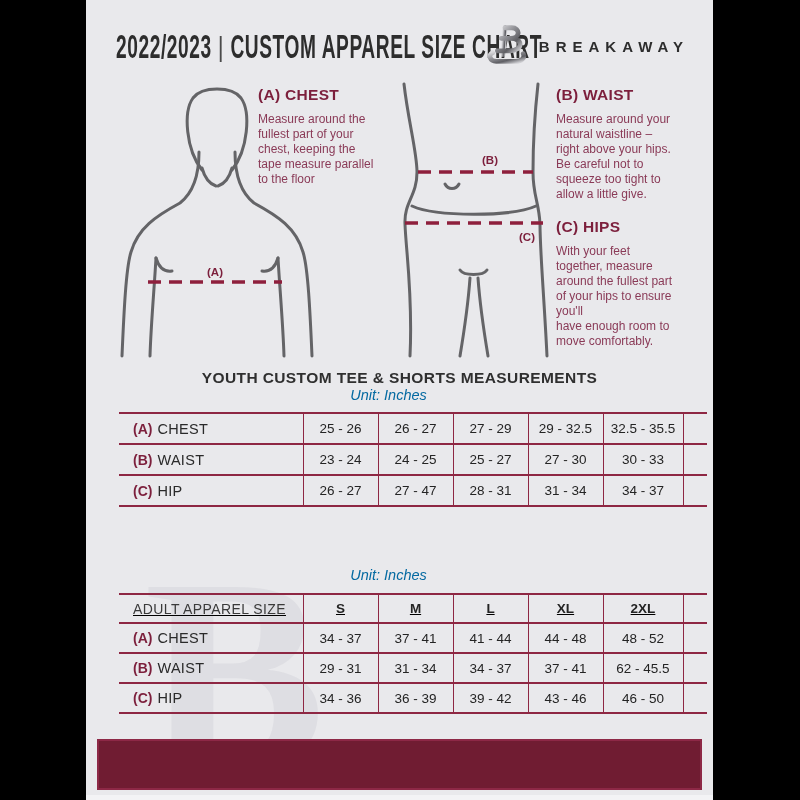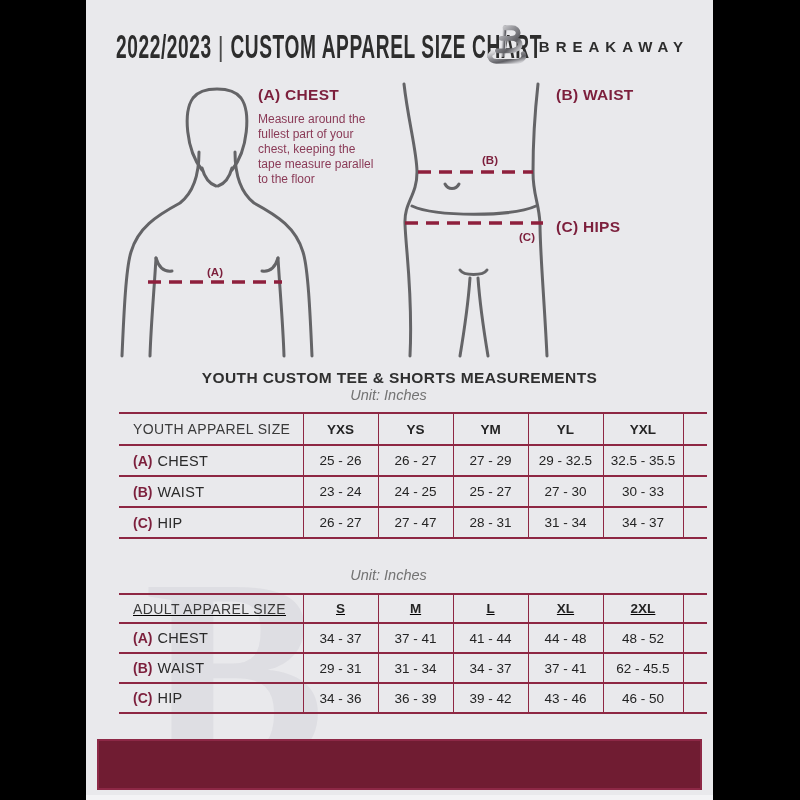--- a/index.html
+++ b/index.html
@@ -40,21 +40,21 @@
   .blk h3{font-size:15.5px;font-weight:700;color:var(--maroon-text);letter-spacing:0.3px;}
   .blk p{margin-top:8px;font-size:12px;line-height:15px;color:var(--plum-body);white-space:pre-line;}
   .blk.chest{left:172px;top:86px;width:170px;}
   .blk.waist{left:470px;top:86px;width:150px;}
   .blk.hips{left:470px;top:218px;width:150px;}
 
   
   .tbl-title{position:absolute;left:0;width:627px;text-align:center;font-weight:700;
     font-size:15.5px;letter-spacing:0.4px;color:#2f2f2f;z-index:2;}
   .tbl-unit{position:absolute;left:0;width:605px;text-align:center;font-style:italic;
-    font-size:14.5px;color:#737373;z-index:2;}
+    font-size:14.5px;color:#0369a1;z-index:2;}
   .yt-title{top:369px;} .yt-unit{top:387px;}
   .ad-title{top:548px;} .ad-unit{top:567px;}
 
   
   table.sizes{position:absolute;left:33px;width:588px;border-collapse:collapse;table-layout:fixed;z-index:2;}
   table.youth{top:412px;} table.adult{top:593px;}
   table.sizes td{padding:0;text-align:center;font-size:13.5px;color:#242424;
     border-top:2px solid var(--maroon-border);}
   table.sizes tr:last-child td{border-bottom:2px solid var(--maroon-border);}
   table.sizes td.v,table.sizes td.sp{border-left:1.6px solid var(--maroon-border);}
@@ -138,47 +138,51 @@
     <div class="blk chest">
       <h3>(A) CHEST</h3>
       <p>Measure around the
 fullest part of your
 chest, keeping the
 tape measure parallel
 to the floor</p>
     </div>
     <div class="blk waist">
       <h3>(B) WAIST</h3>
+      <p>Measure around your
+natural waistline –
+right above your hips.
+Be careful not to
+squeeze too tight to
+allow a little give.</p>
     </div>
     <div class="blk hips">
       <h3>(C) HIPS</h3>
+      <p>With your feet
+together, measure
+around the fullest part
+of your hips to ensure
+you'll
+have enough room to
+move comfortably.</p>
     </div>
 
     <div class="tbl-title yt-title">YOUTH CUSTOM TEE &amp; SHORTS MEASUREMENTS</div>
     <div class="tbl-unit yt-unit">Unit: Inches</div>
     <table class="sizes youth">
       <colgroup>
           <col style="width:184px">
           <col style="width:75px">
           <col style="width:75px">
           <col style="width:75px">
           <col style="width:75px">
           <col style="width:80px">
           <col style="width:24px">
         </colgroup>
       <tbody>
-          <tr class="head">
-        <td class="lbl size-head">YOUTH APPAREL SIZE</td>
-        <td class="v size-head">YXS</td>
-        <td class="v size-head">YS</td>
-        <td class="v size-head">YM</td>
-        <td class="v size-head">YL</td>
-        <td class="v size-head">YXL</td>
-        <td class="sp"></td>
-      </tr>
       <tr>
         <td class="lbl"><span class="pfx">(A)</span><span class="rowlab">CHEST</span></td>
         <td class="v">25 - 26</td>
         <td class="v">26 - 27</td>
         <td class="v">27 - 29</td>
         <td class="v">29 - 32.5</td>
         <td class="v">32.5 - 35.5</td>
         <td class="sp"></td>
       </tr>
       <tr>

